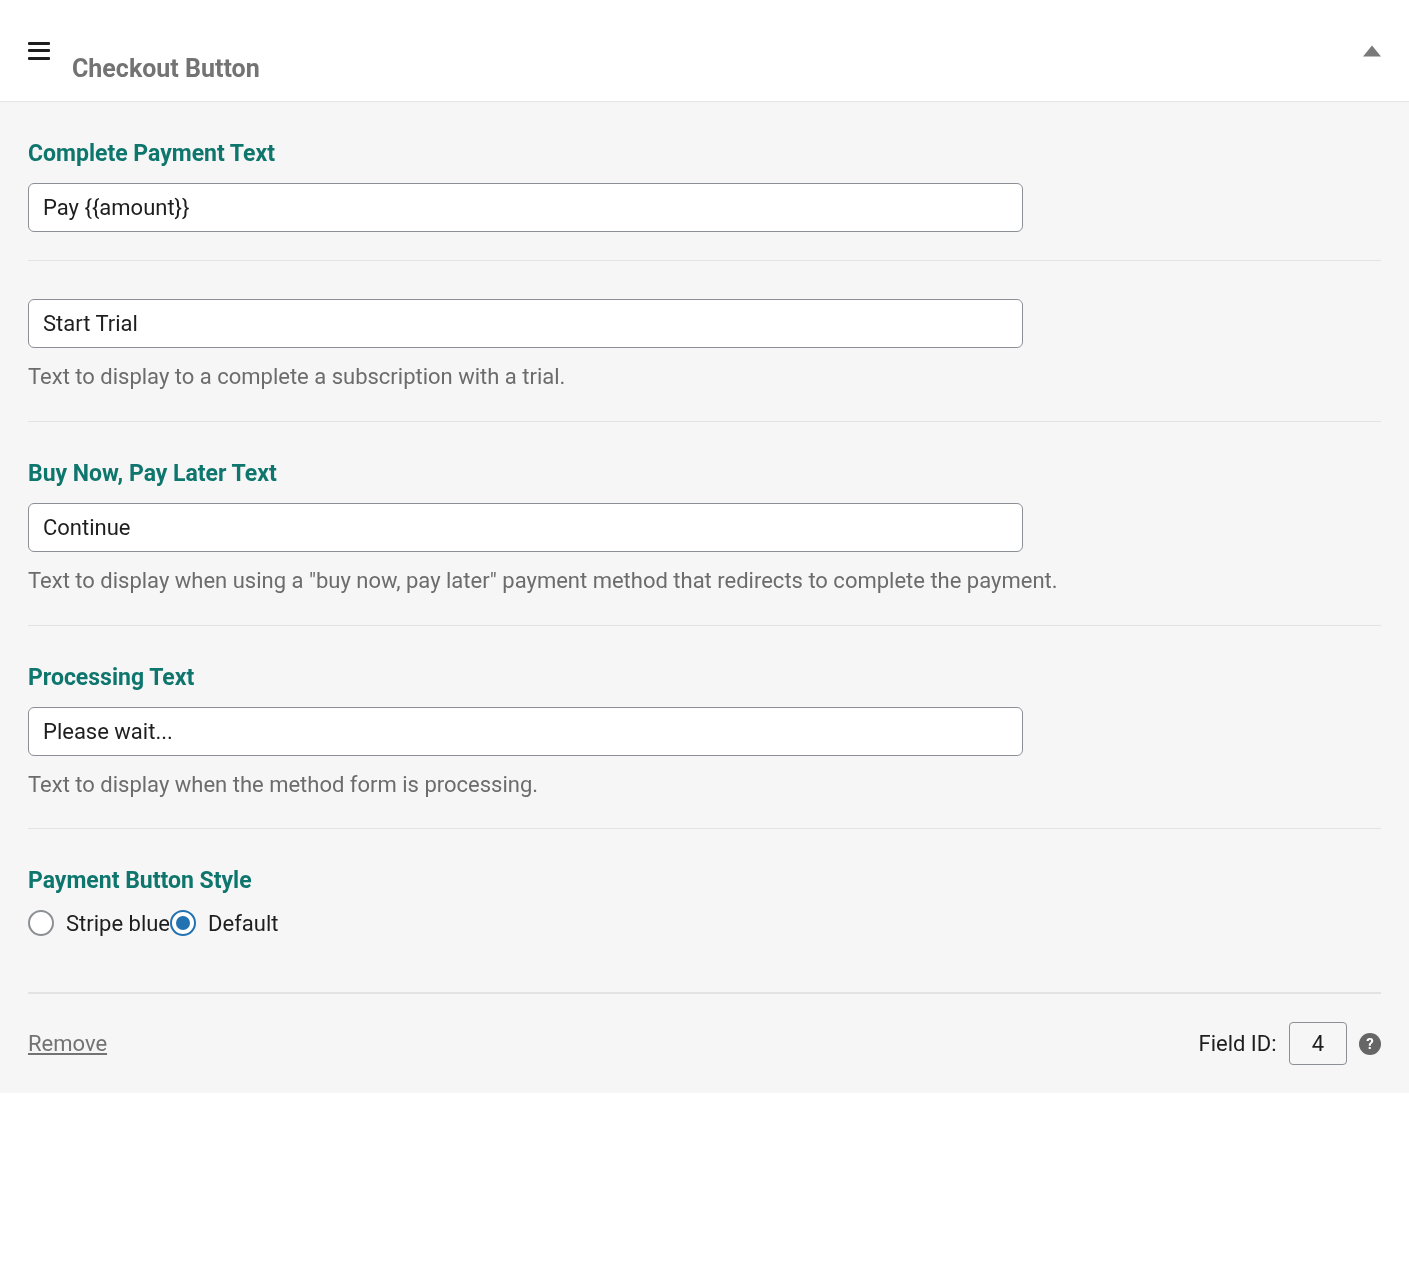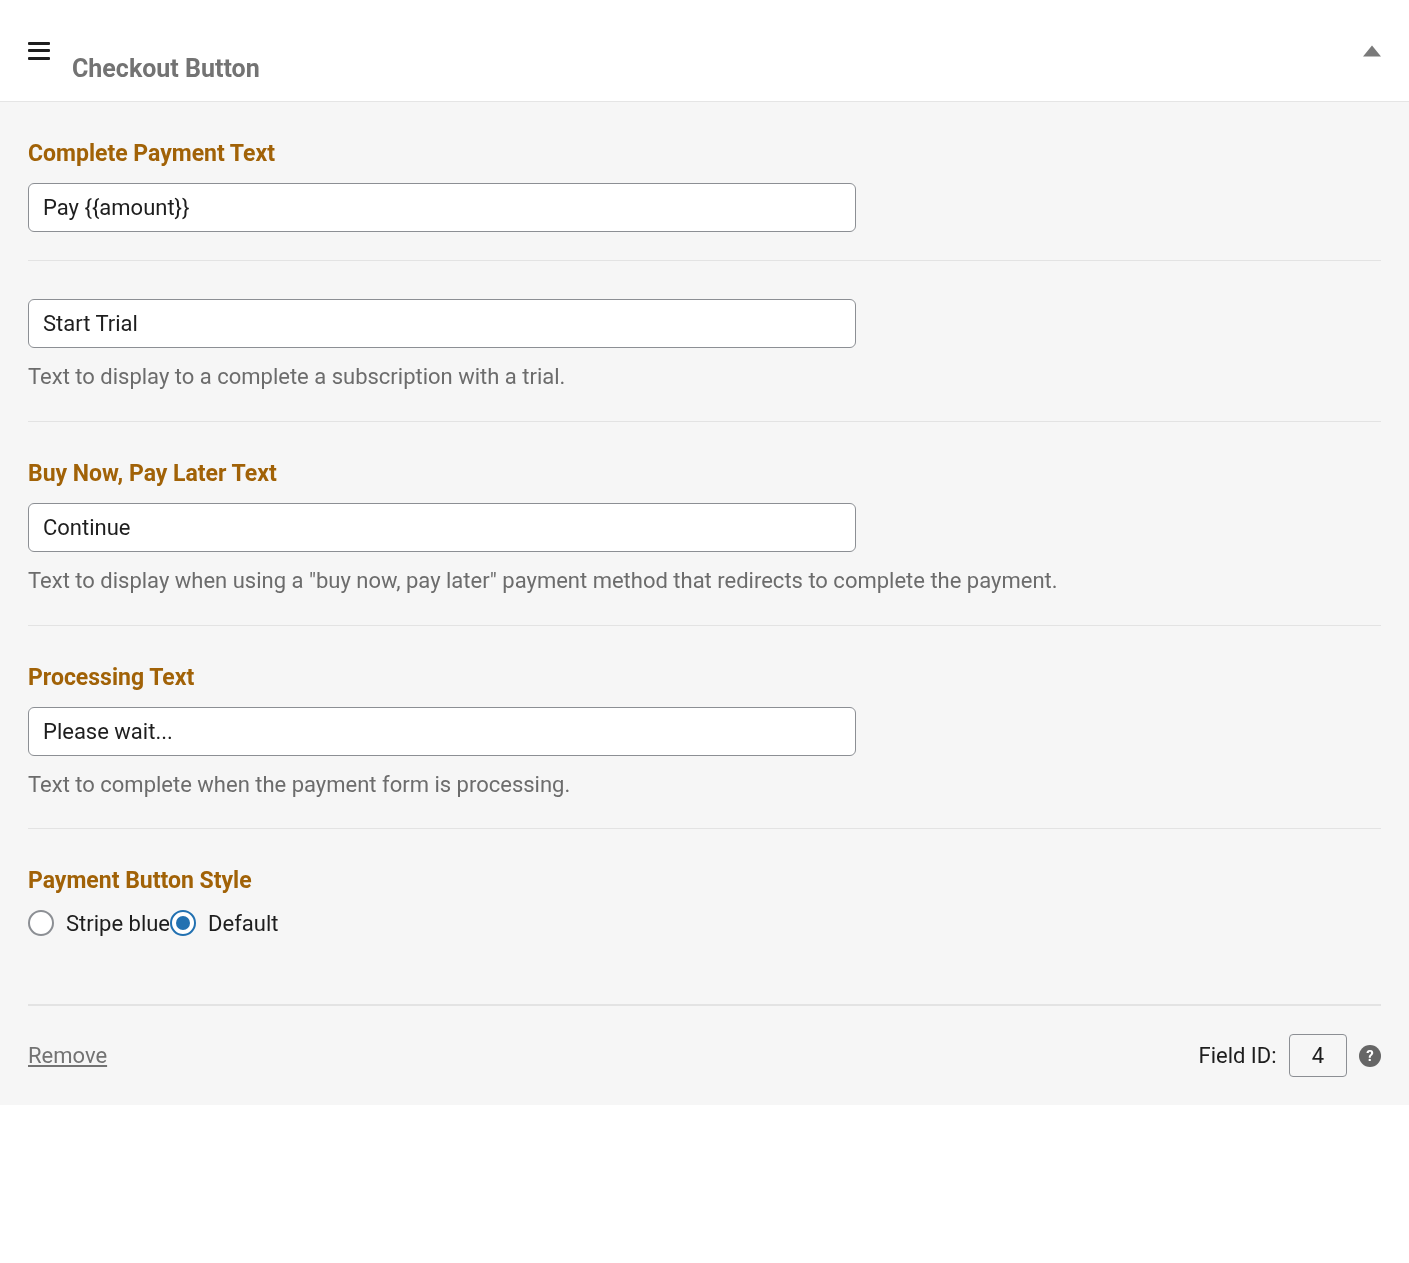--- a/index.html
+++ b/index.html
@@ -61,26 +61,26 @@
     .field-section {
       padding: 38px 0 28px;
       border-bottom: 1px solid #e3e3e3;
     }
     .field-section:last-of-type {
       border-bottom: none;
     }
     .field-label {
       font-size: 23px;
       font-weight: 700;
-      color: #a16207;
+      color: #0f766e;
       margin-bottom: 16px;
       display: block;
     }
     .text-input {
-      width: 828px;
+      width: 995px;
       max-width: 100%;
       padding: 11px 14px;
       font-size: 22px;
       font-family: inherit;
       color: #1e1e1e;
       background: #fff;
       border: 1px solid #8c8f94;
       border-radius: 6px;
       outline: none;
     }
@@ -202,24 +202,24 @@
 
   <div class="field-section">
     <label class="field-label">Buy Now, Pay Later Text</label>
     <input type="text" class="text-input" value="Continue" style="">
     <div class="help-text">Text to display when using a "buy now, pay later" payment method that redirects to complete the payment.</div>
   </div>
 
   <div class="field-section">
     <label class="field-label">Processing Text</label>
     <input type="text" class="text-input" value="Please wait..." style="">
-    <div class="help-text">Text to complete when the payment form is processing.</div>
-  </div>
-
-  <div class="field-section" style="padding-bottom:58px;">
+    <div class="help-text">Text to display when the method form is processing.</div>
+  </div>
+
+  <div class="field-section" style="padding-bottom:46px;">
     <label class="field-label">Payment Button Style</label>
     <div class="radio-row">
       <label class="radio-item">
         <span class="radio-circle"></span>
         <span class="radio-label">Stripe blue</span>
       </label>
       <label class="radio-item">
         <span class="radio-circle checked"></span>
         <span class="radio-label">Default</span>
       </label>

